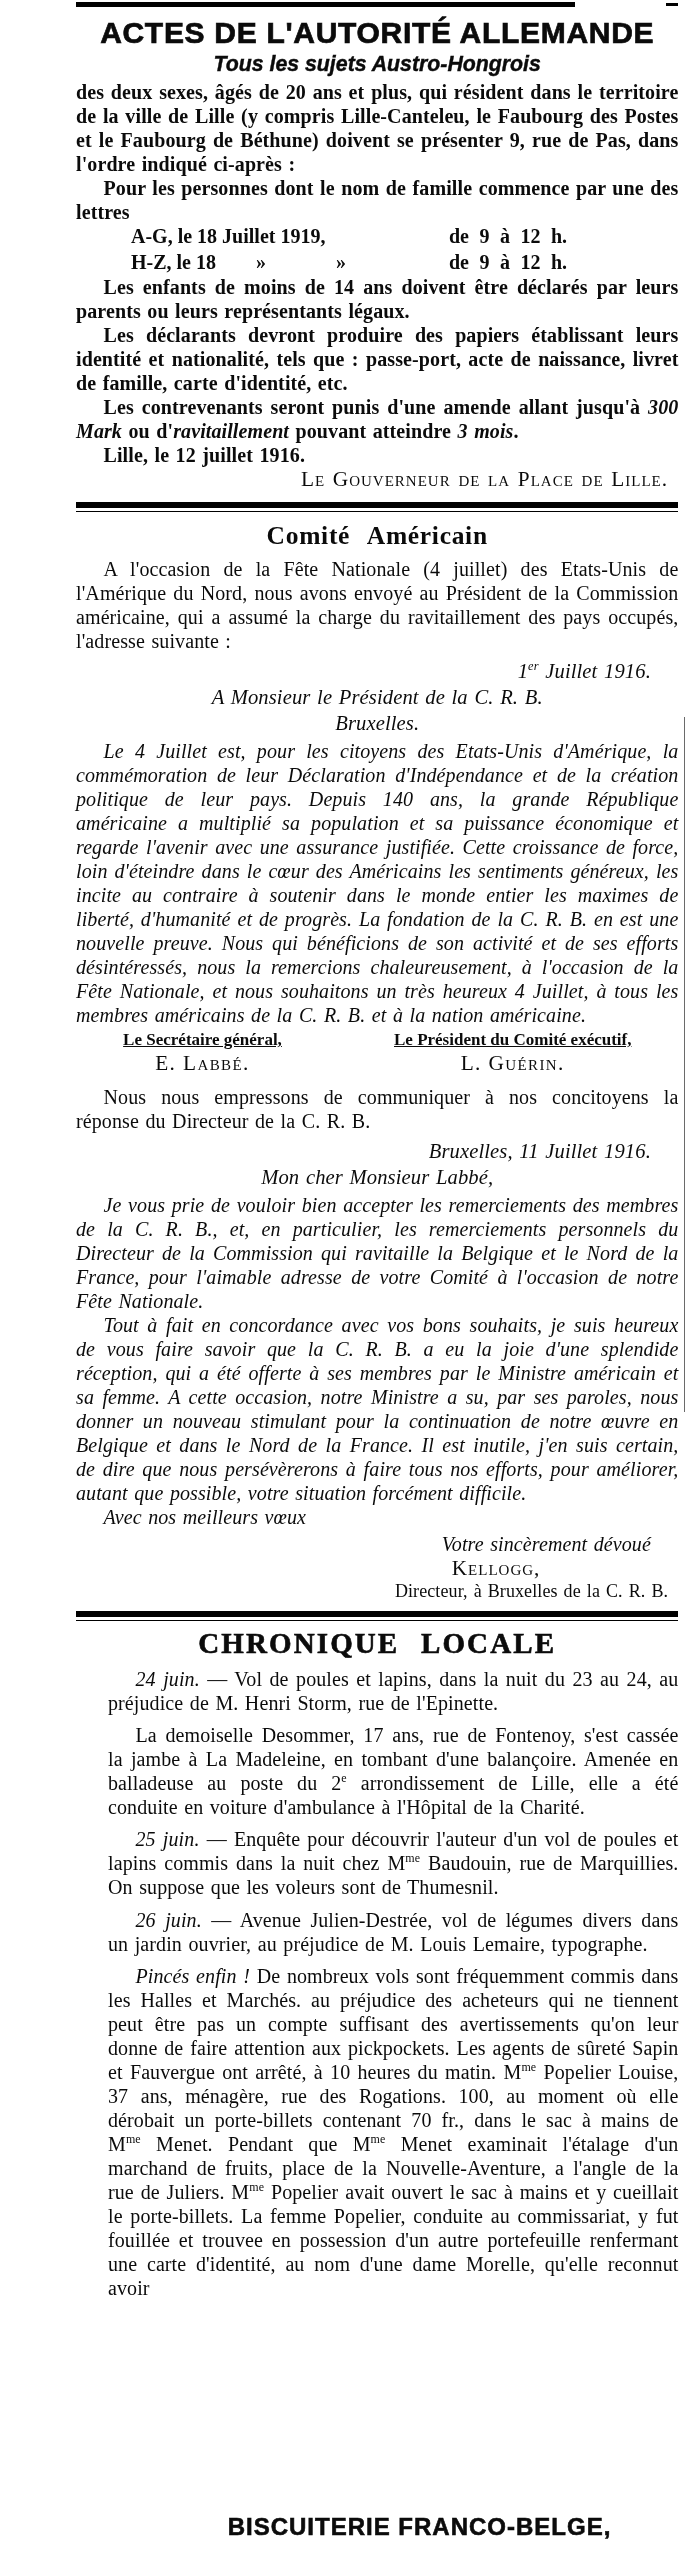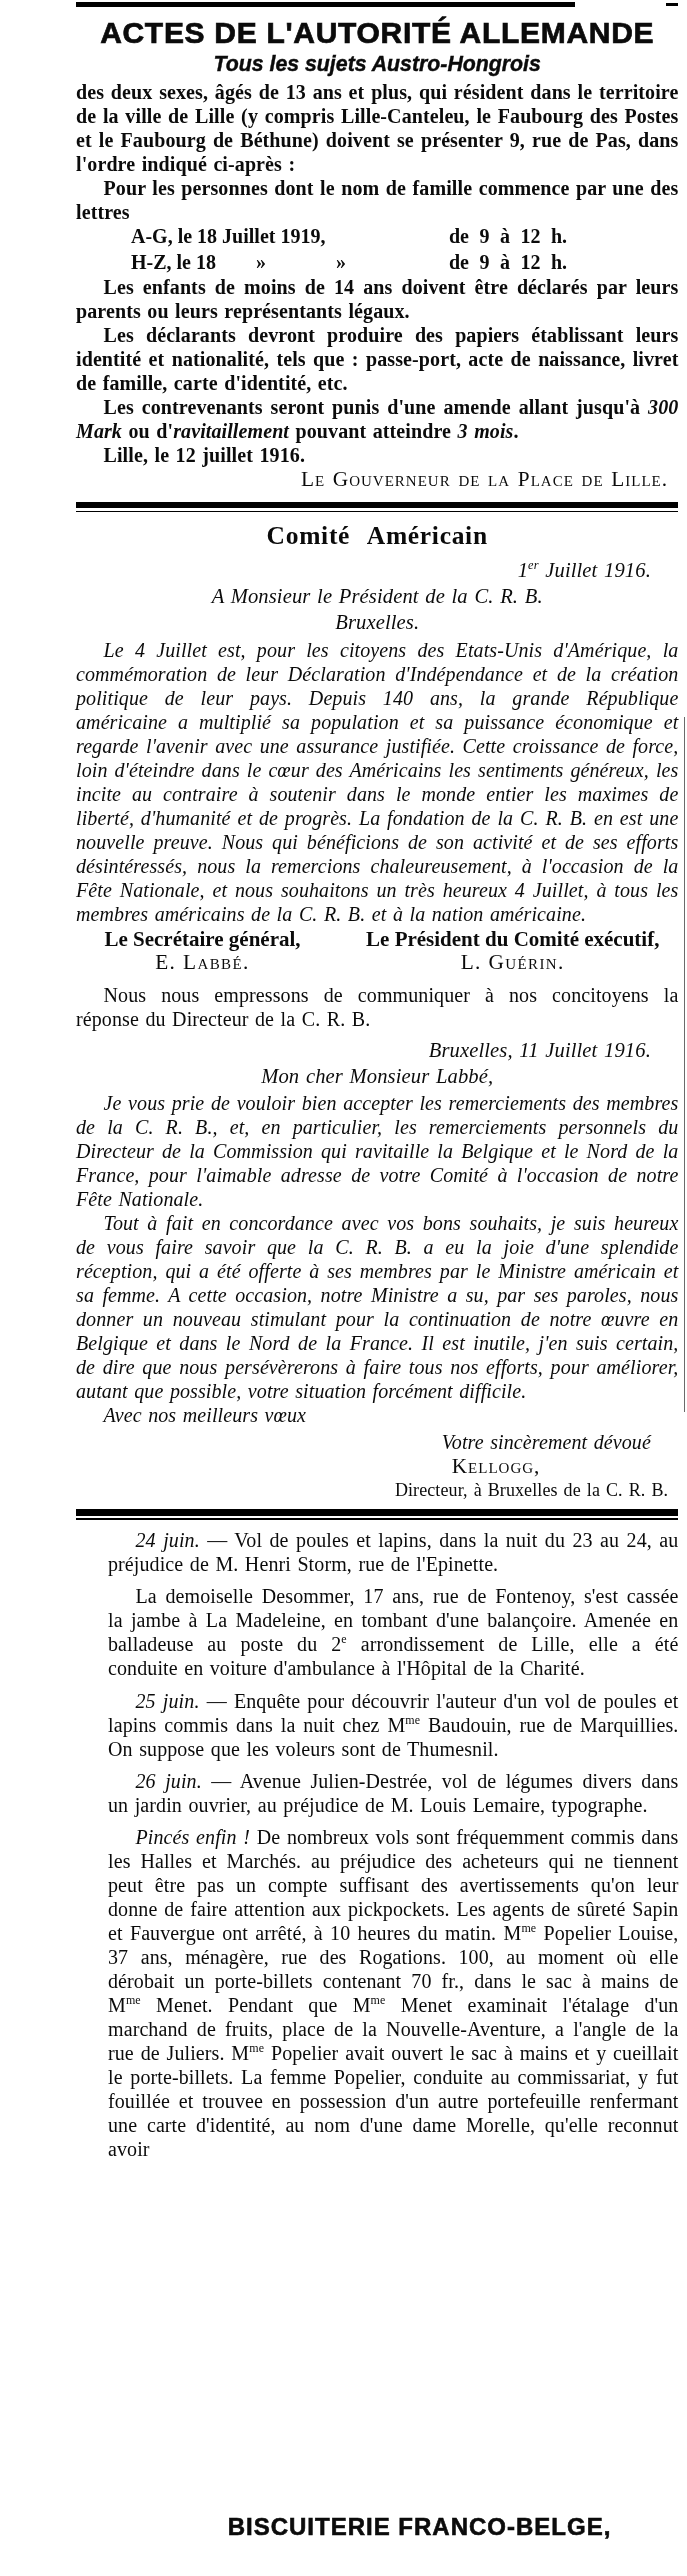--- a/index.html
+++ b/index.html
@@ -61,21 +61,21 @@
   .sched{display:flex;padding-left:55px;font-weight:bold;font-size:20px;line-height:25.5px;}
   .sched .l{white-space:pre;width:318px;}
   .sched .r{word-spacing:5.5px;}
 
   
   .sig-caps{font-variant:small-caps;letter-spacing:1px;font-size:21.3px;line-height:25.5px;}
   .sigrow{display:flex;justify-content:space-between;margin:3.4px 0 2.1px;}
   .sigcol{text-align:center;}
   .sigcol.left{width:42%;}
   .sigcol.right{width:55%;}
-  .sig-role{font-size:21px;font-weight:bold;line-height:20px;}
+  .sig-role{font-size:17px;font-weight:bold;line-height:20px;text-decoration:underline;}
   .sig-name{font-variant:small-caps;font-size:21.3px;letter-spacing:1.4px;line-height:26px;}
   .signer-title{font-size:18px;line-height:20.6px;}
   .dateline{font-size:20.6px;line-height:26px;}
 
   
   .mt4{margin-top:2.8px;} .mt8{margin-top:5.5px;} .mt12{margin-top:8.3px;}
   .item{margin-top:8.3px;margin-left:32px;}
 </style>
 </head>
 <body>
@@ -84,21 +84,21 @@
   <div class="col">
 
     <div class="top-rule">
       <span class="bar"></span>
       <span class="dash"></span>
     </div>
 
     <section>
       <h1 class="h-acts">ACTES DE L'AUTORITÉ ALLEMANDE</h1>
       <h2 class="h-sub">Tous les sujets Austro-Hongrois</h2>
-      <p class="b">des deux sexes, âgés de 13 ans et plus, qui résident dans le territoire de la ville de Lille (y compris Lille-Canteleu, le Faubourg des Postes et le Faubourg de Béthune) doivent se présenter 9, rue de Pas, dans l'ordre indiqué ci-après :</p>
+      <p class="b">des deux sexes, âgés de 20 ans et plus, qui résident dans le territoire de la ville de Lille (y compris Lille-Canteleu, le Faubourg des Postes et le Faubourg de Béthune) doivent se présenter 9, rue de Pas, dans l'ordre indiqué ci-après :</p>
       <p class="b ind">Pour les personnes dont le nom de famille commence par une des lettres</p>
       <div class="sched">
         <span class="l">A-G, le 18 Juillet 1919,</span>
         <span class="r">de 9 à 12 h.</span>
       </div>
       <div class="sched">
         <span class="l">H-Z, le 18        »              »</span>
         <span class="r">de 9 à 12 h.</span>
       </div>
       <p class="b ind">Les enfants de moins de 14 ans doivent être déclarés par leurs parents ou leurs représentants légaux.</p>
@@ -108,20 +108,21 @@
       <p class="sig-caps al-r pr-15">Le Gouverneur de la Place de Lille.</p>
     </section>
 
     <div class="divider">
       <div class="thick"></div>
       <div class="thin"></div>
     </div>
 
     <section>
       <h2 class="h-comite">Comité Américain</h2>
+      <p class="ind">A l'occasion de la Fête Nationale (4 juillet) des Etats-Unis de l'Amérique du Nord, nous avons envoyé au Président de la Commission américaine, qui a assumé la charge du ravitaillement des pays occupés, l'adresse suivante :</p>
       <p class="it dateline al-r pr-40 mt8"><span>1</span><span class="seg-sup">er</span><span> Juillet 1916.</span></p>
       <p class="it dateline ctr">A Monsieur le Président de la C. R. B.</p>
       <p class="it dateline ctr">Bruxelles.</p>
       <p class="it ind mt4">Le 4 Juillet est, pour les citoyens des Etats-Unis d'Amérique, la commémoration de leur Déclaration d'Indépendance et de la création politique de leur pays. Depuis 140 ans, la grande République américaine a multiplié sa population et sa puissance économique et regarde l'avenir avec une assurance justifiée. Cette croissance de force, loin d'éteindre dans le cœur des Américains les sentiments généreux, les incite au contraire à soutenir dans le monde entier les maximes de liberté, d'humanité et de progrès. La fondation de la C. R. B. en est une nouvelle preuve. Nous qui bénéficions de son activité et de ses efforts désintéressés, nous la remercions chaleureusement, à l'occasion de la Fête Nationale, et nous souhaitons un très heureux 4 Juillet, à tous les membres américains de la C. R. B. et à la nation américaine.</p>
       <div class="sigrow">
         <div class="sigcol left">
           <div class="sig-role">Le Secrétaire général,</div>
           <div class="sig-name">E. Labbé.</div>
         </div>
         <div class="sigcol right">
@@ -139,20 +140,21 @@
       <p class="sig-caps al-r pr-200">Kellogg,</p>
       <p class="al-r pr-15 signer-title">Directeur, à Bruxelles de la C. R. B.</p>
     </section>
 
     <div class="divider">
       <div class="thick"></div>
       <div class="thin"></div>
     </div>
 
     <section>
+      <h2 class="h-chron">CHRONIQUE LOCALE</h2>
       <p class="ind item"><span class="seg-i">24 juin.</span><span> — Vol de poules et lapins, dans la nuit du 23 au 24, au préjudice de M. Henri Storm, rue de l'Epinette.</span></p>
       <p class="ind item"><span>La demoiselle Desommer, 17 ans, rue de Fontenoy, s'est cassée la jambe à La Madeleine, en tombant d'une balançoire. Amenée en balladeuse au poste du 2</span><span class="seg-sup">e</span><span> arrondissement de Lille, elle a été conduite en voiture d'ambulance à l'Hôpital de la Charité.</span></p>
       <p class="ind item"><span class="seg-i">25 juin.</span><span> — Enquête pour découvrir l'auteur d'un vol de poules et lapins commis dans la nuit chez M</span><span class="seg-sup">me</span><span> Baudouin, rue de Marquillies. On suppose que les voleurs sont de Thumesnil.</span></p>
       <p class="ind item"><span class="seg-i">26 juin.</span><span> — Avenue Julien-Destrée, vol de légumes divers dans un jardin ouvrier, au préjudice de M. Louis Lemaire, typographe.</span></p>
       <p class="ind item"><span class="seg-i">Pincés enfin !</span><span> De nombreux vols sont fréquemment commis dans les Halles et Marchés. au préjudice des acheteurs qui ne tiennent peut être pas un compte suffisant des avertissements qu'on leur donne de faire attention aux pickpockets. Les agents de sûreté Sapin et Fauvergue ont arrêté, à 10 heures du matin. M</span><span class="seg-sup">me</span><span> Popelier Louise, 37 ans, ménagère, rue des Rogations. 100, au moment où elle dérobait un porte-billets contenant 70 fr., dans le sac à mains de M</span><span class="seg-sup">me</span><span> Menet. Pendant que M</span><span class="seg-sup">me</span><span> Menet examinait l'étalage d'un marchand de fruits, place de la Nouvelle-Aventure, a l'angle de la rue de Juliers. M</span><span class="seg-sup">me</span><span> Popelier avait ouvert le sac à mains et y cueillait le porte-billets. La femme Popelier, conduite au commissariat, y fut fouillée et trouvee en possession d'un autre portefeuille renfermant une carte d'identité, au nom d'une dame Morelle, qu'elle reconnut avoir</span></p>
     </section>
 
   </div>
 
   <h2 class="h-biscuit">BISCUITERIE FRANCO-BELGE,</h2>

